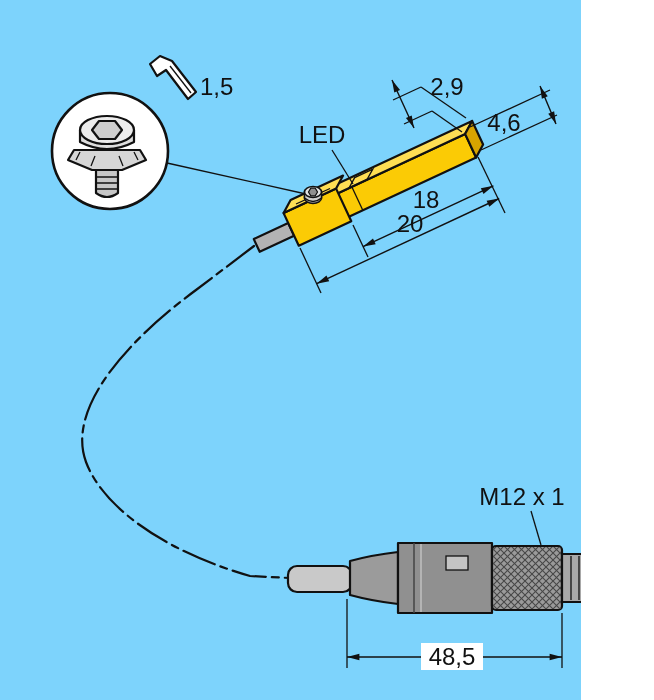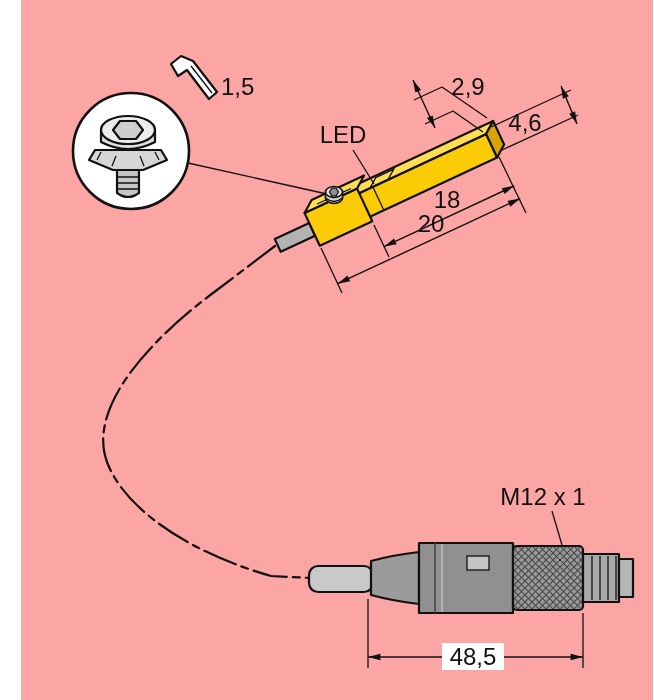--- a/index.html
+++ b/index.html
@@ -1,16 +1,16 @@
 <!DOCTYPE html>
 <html><head>
 <meta charset="utf-8">
 <style>
   html,body{margin:0;padding:0;background:#fff;}
-  #stage{position:relative;width:632px;height:700px;background:#fca5a5;overflow:hidden;margin-left:21px;}
+  #stage{position:relative;width:581px;height:700px;background:#7dd3fc;overflow:hidden;}
   svg{display:block;}
   .face{stroke:#111;stroke-width:2.2;stroke-linejoin:round;}
   .ol{fill:none;stroke:#111;stroke-width:2.2;stroke-linejoin:round;stroke-linecap:round;}
   .thin{fill:none;stroke:#111;stroke-width:1.3;}
   .dim{fill:none;stroke:#111;stroke-width:1.4;}
   .lbl{font-family:"Liberation Sans",sans-serif;font-size:24px;fill:#111;}
 </style>
 </head>
 <body>
 

